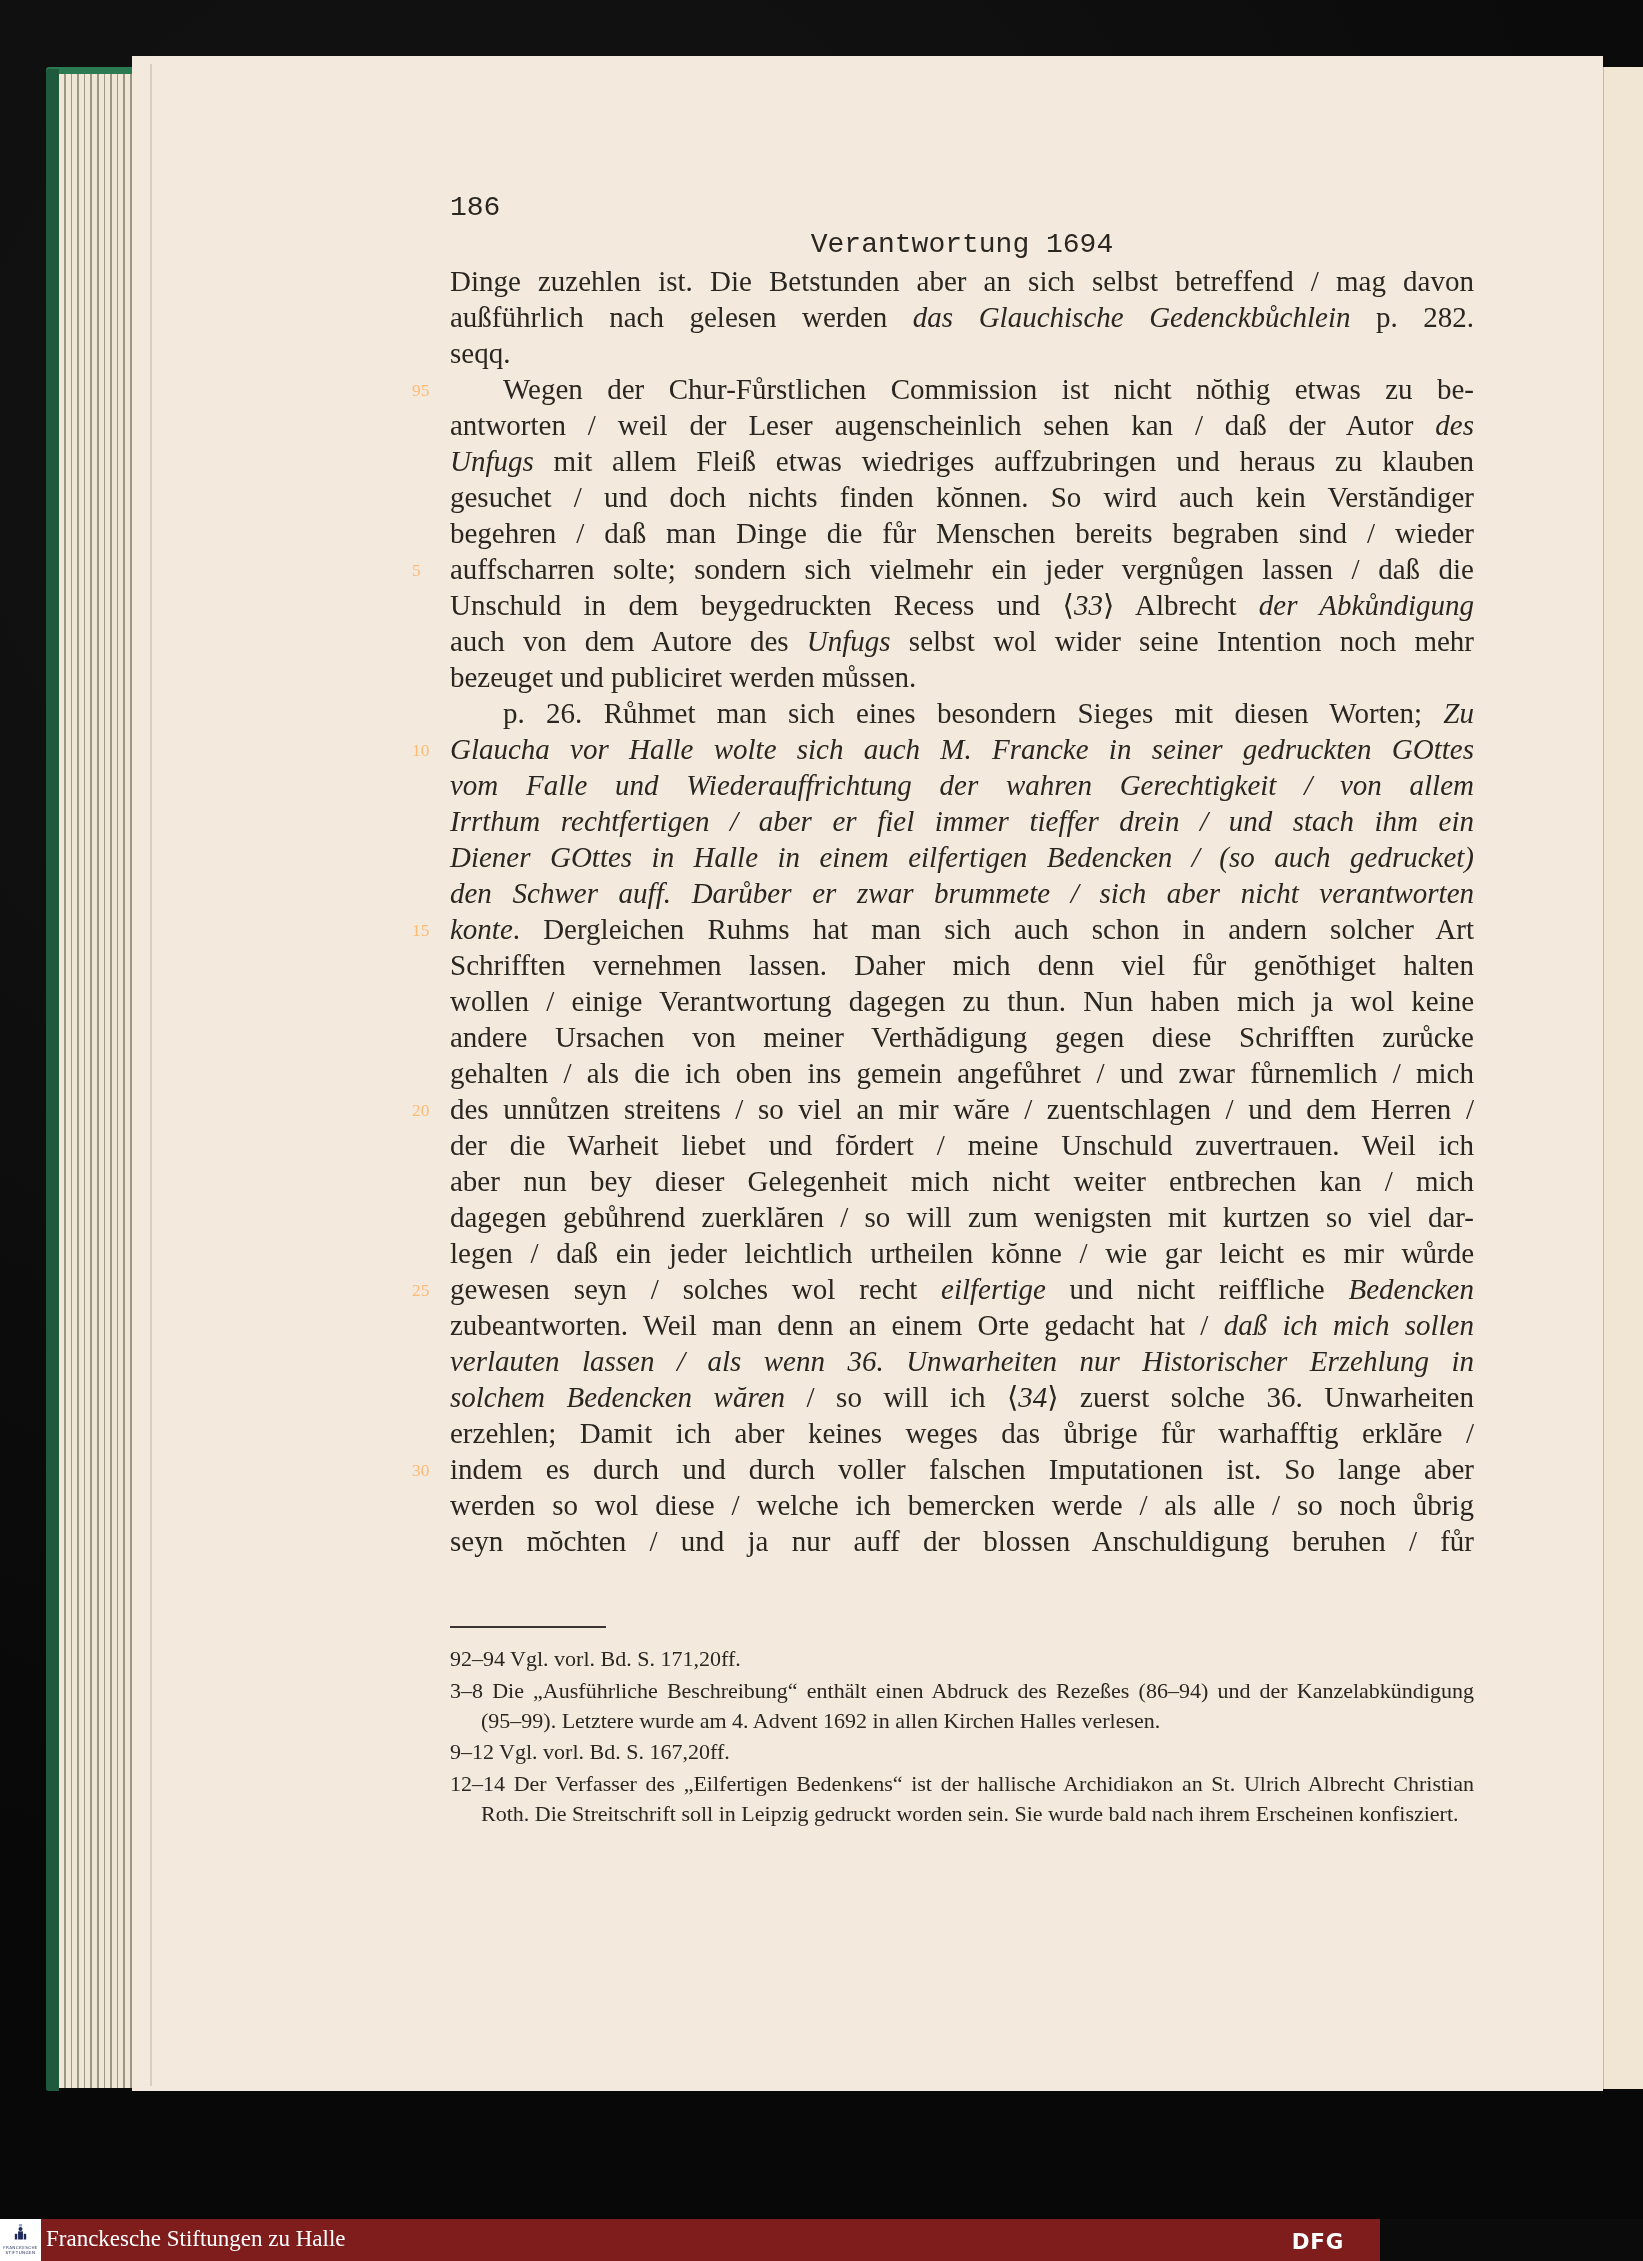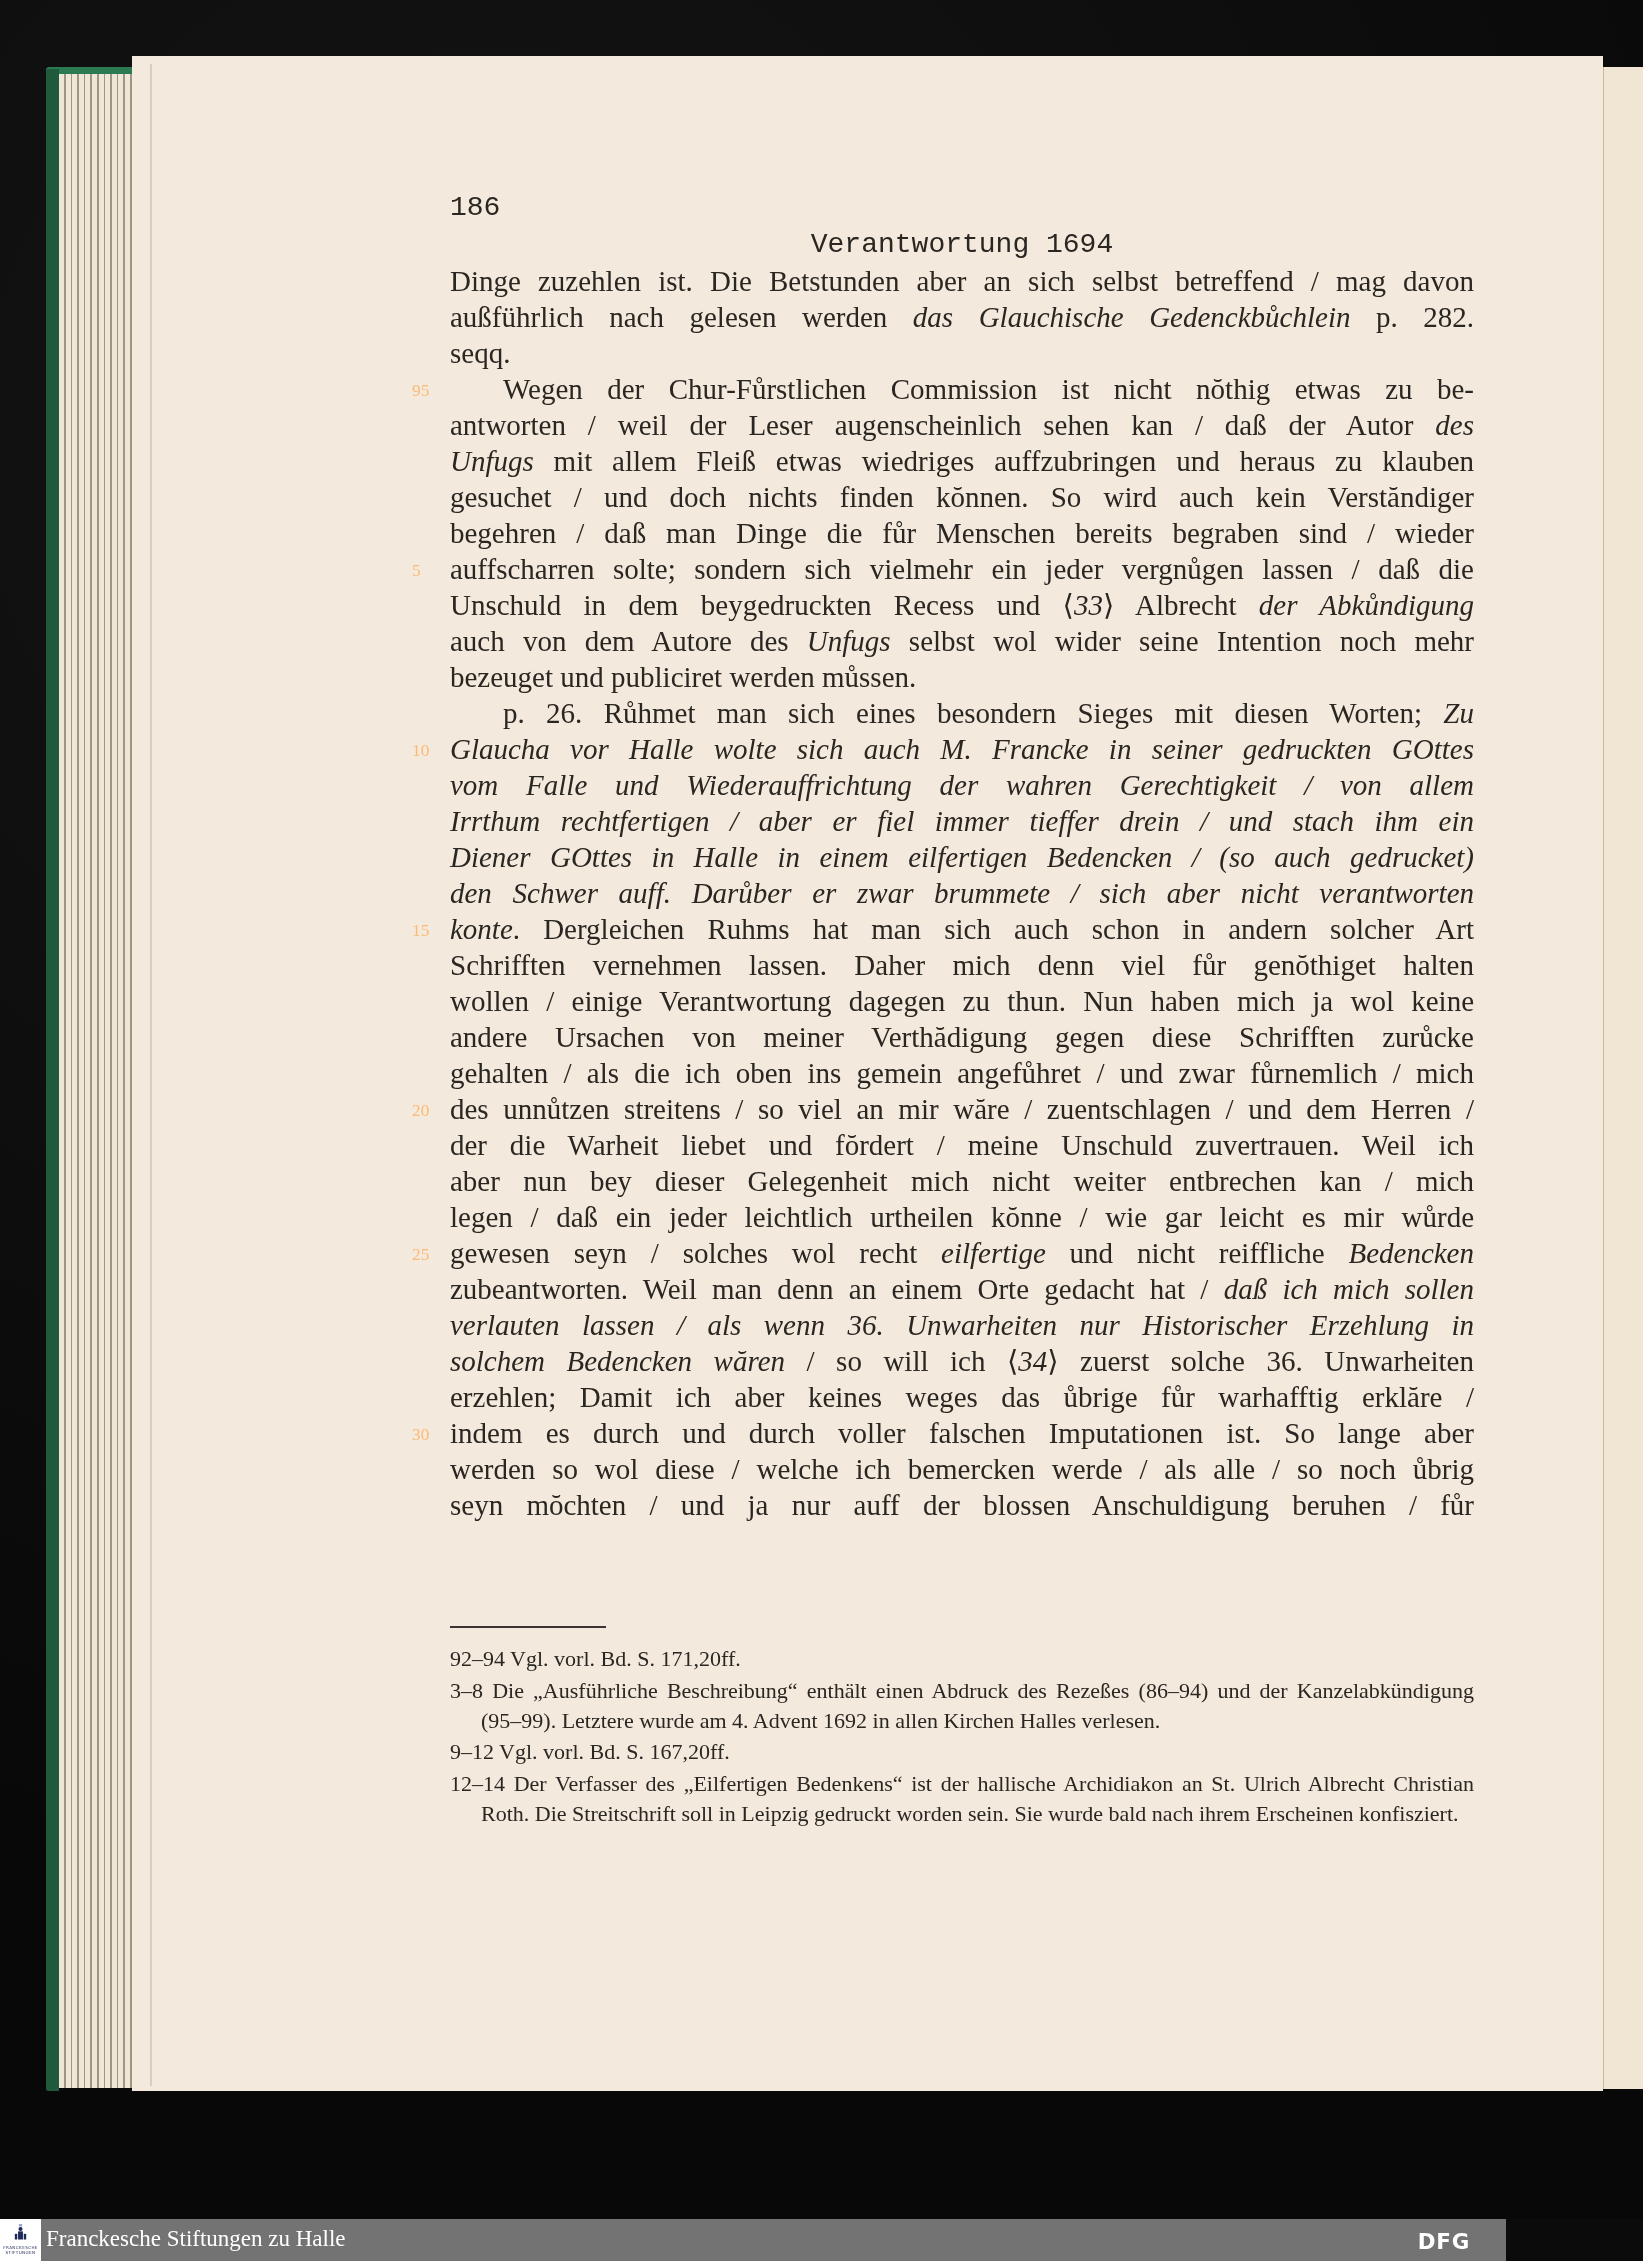--- a/index.html
+++ b/index.html
@@ -24,21 +24,21 @@
   .line { position:relative; height:36px; line-height:36px; font-size:29px; white-space:nowrap; text-align:justify; text-align-last:justify; }
   .line.last { text-align-last:left; }
   .line.indent { padding-left:53px; }
   .lno { position:absolute; left:-38px; top:1.6px; font-size:17.3px; color:#fdba74; width:30px; text-align:left; }
   i { font-style:italic; }
 
   .fn-rule { position:absolute; left:450px; top:1626px; width:156px; height:1.6px; background:#3a3530; }
   .footnotes { position:absolute; left:450px; top:1644px; width:1024px; color:#2a2622; font-size:22px; }
   .fn { position:relative; line-height:30px; text-align:justify; padding-left:31px; text-indent:-31px; margin-bottom:1.6px; }
 
-  .bar { position:absolute; left:0; top:2219px; width:1506px; height:42px; background:#737373; }
+  .bar { position:absolute; left:0; top:2219px; width:1380px; height:42px; background:#7f1d1d; }
   .logo { position:absolute; left:0; top:0; width:41px; height:42px; background:#ffffff; }
   .logo .fig { position:absolute; left:14px; top:5px; width:13px; height:18px; }
   .logo .lbl { position:absolute; left:1.6px; top:25.5px; width:38px; font-family:"DejaVu Sans",sans-serif; font-size:4.1px; line-height:5.8px; text-align:center; color:#1e2a5a; letter-spacing:0.4px; }
   .bar .org { position:absolute; left:46px; top:7.4px; font-size:23px; color:#ffffff; font-family:"Liberation Serif",serif; }
   .bar .dfg { position:absolute; right:36px; top:10px; font-family:"DejaVu Sans",sans-serif; font-weight:bold; font-size:21.4px; color:#ffffff; letter-spacing:0.8px; }
 </style>
 </head>
 <body>
 
 <div class="backdrop"></div>
@@ -74,20 +74,21 @@
     <div class="line"><i>Diener GOttes in Halle in einem eilfertigen Bedencken / (so auch gedrucket)</i></div>
     <div class="line"><i>den Schwer auff. Darůber er zwar brummete / sich aber nicht verantworten</i></div>
     <div class="line"><span class="lno">15</span><i>konte</i><span>. Dergleichen Ruhms hat man sich auch schon in andern solcher Art</span></div>
     <div class="line"><span>Schrifften vernehmen lassen. Daher mich denn viel fůr genŏthiget halten</span></div>
     <div class="line"><span>wollen / einige Verantwortung dagegen zu thun. Nun haben mich ja wol keine</span></div>
     <div class="line"><span>andere Ursachen von meiner Verthădigung gegen diese Schrifften zurůcke</span></div>
     <div class="line"><span>gehalten / als die ich oben ins gemein angefůhret / und zwar fůrnemlich / mich</span></div>
     <div class="line"><span class="lno">20</span><span>des unnůtzen streitens / so viel an mir wăre / zuentschlagen / und dem Herren /</span></div>
     <div class="line"><span>der die Warheit liebet und fŏrdert / meine Unschuld zuvertrauen. Weil ich</span></div>
     <div class="line"><span>aber nun bey dieser Gelegenheit mich nicht weiter entbrechen kan / mich</span></div>
+    <div class="line"><span>dagegen gebůhrend zuerklăren / so will zum wenigsten mit kurtzen so viel dar-</span></div>
     <div class="line"><span>legen / daß ein jeder leichtlich urtheilen kŏnne / wie gar leicht es mir wůrde</span></div>
     <div class="line"><span class="lno">25</span><span>gewesen seyn / solches wol recht </span><i>eilfertige</i><span> und nicht reiffliche </span><i>Bedencken</i></div>
     <div class="line"><span>zubeantworten. Weil man denn an einem Orte gedacht hat / </span><i>daß ich mich sollen</i></div>
     <div class="line"><i>verlauten lassen / als wenn 36. Unwarheiten nur Historischer Erzehlung in</i></div>
     <div class="line"><i>solchem Bedencken wăren</i><span> / so will ich ⟨</span><i>34</i><span>⟩ zuerst solche 36. Unwarheiten</span></div>
     <div class="line"><span>erzehlen; Damit ich aber keines weges das ůbrige fůr warhafftig erklăre /</span></div>
     <div class="line"><span class="lno">30</span><span>indem es durch und durch voller falschen Imputationen ist. So lange aber</span></div>
     <div class="line"><span>werden so wol diese / welche ich bemercken werde / als alle / so noch ůbrig</span></div>
     <div class="line"><span>seyn mŏchten / und ja nur auff der blossen Anschuldigung beruhen / fůr</span></div>
   </div>

